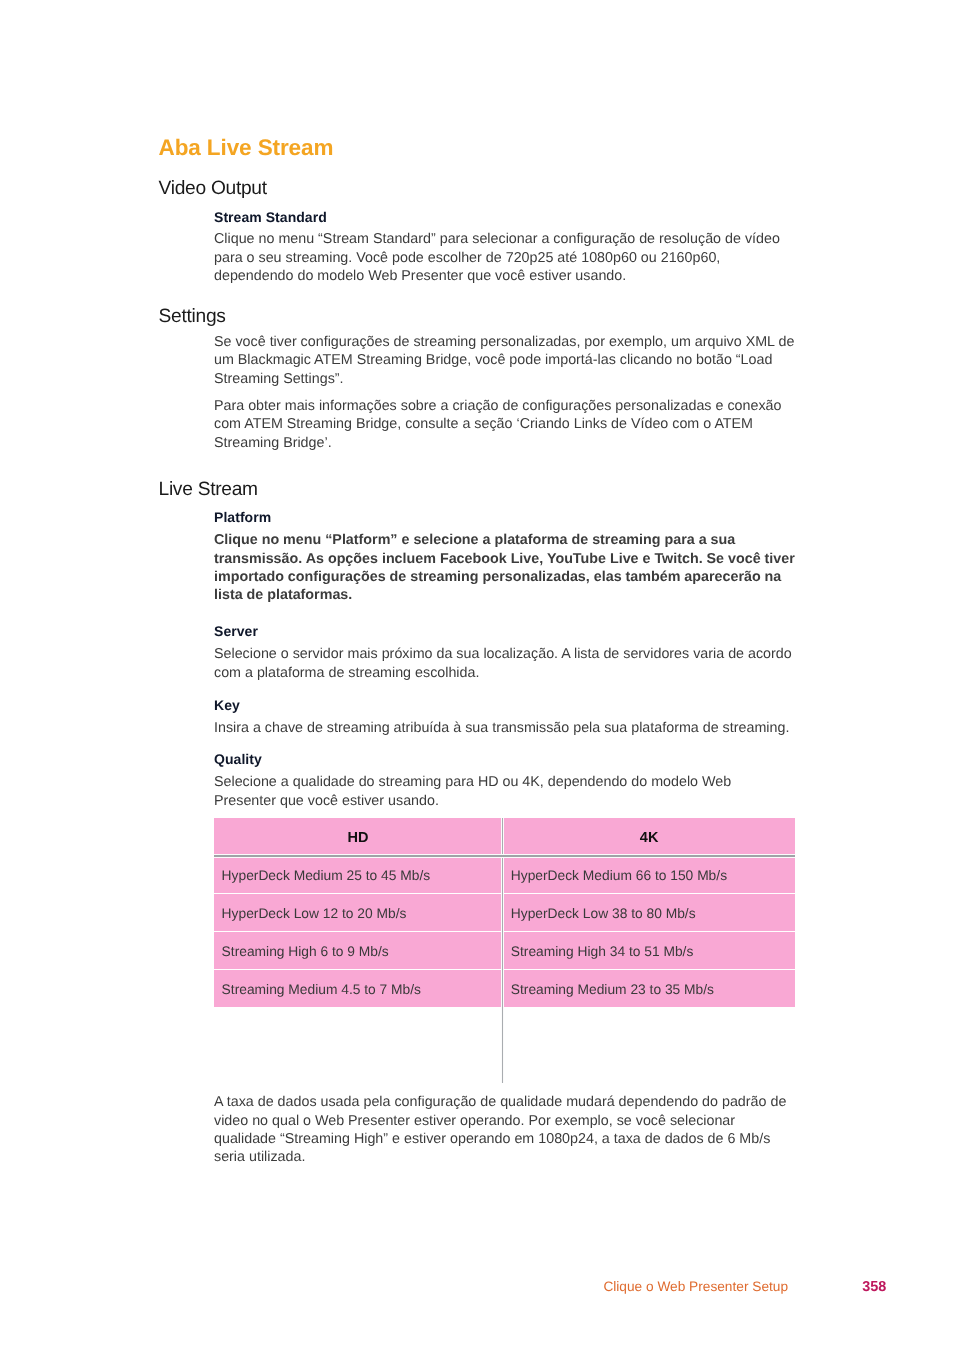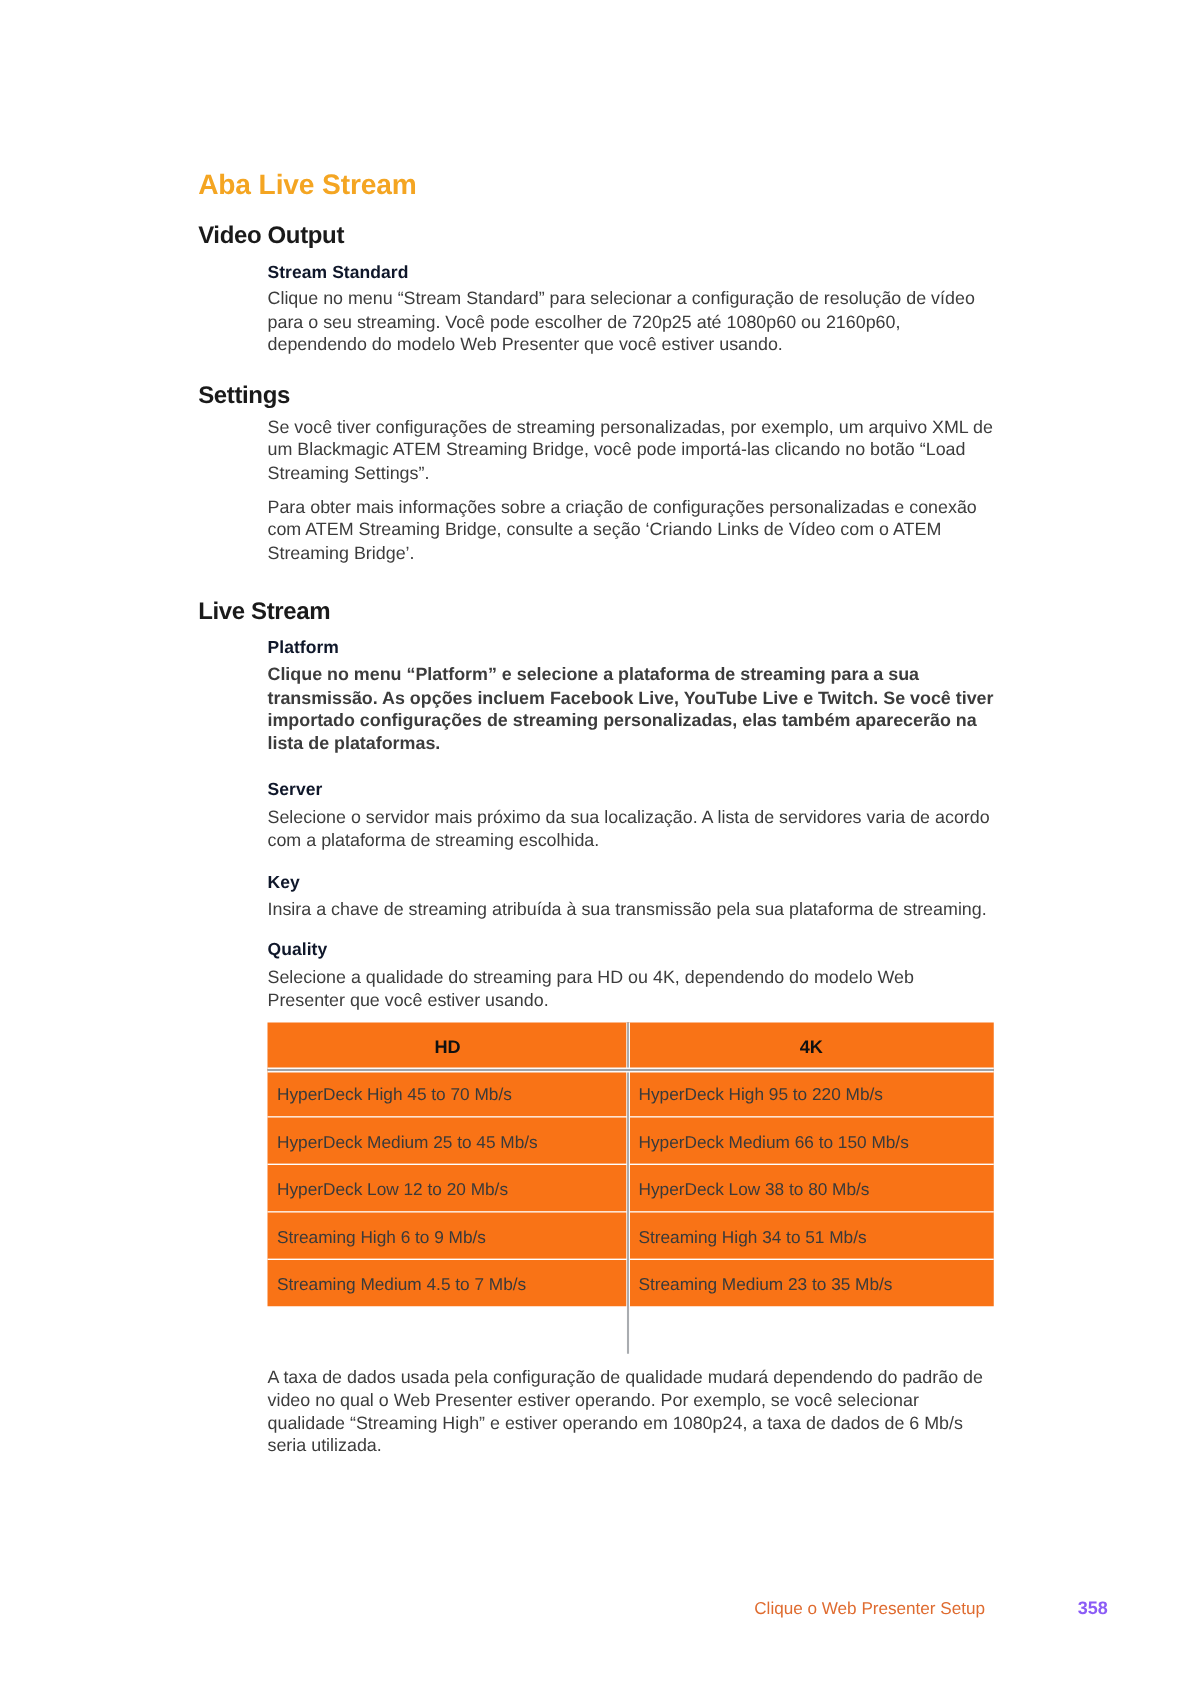--- a/index.html
+++ b/index.html
@@ -11,42 +11,42 @@
 
   .doc{position:absolute;left:158.5px;top:0;width:637px;}
 
   h1.doc-title{
     position:absolute;left:0;top:135.7px;margin:0;
     color:#f4a522;font-size:22.5px;font-weight:bold;
     line-height:24px;letter-spacing:-0.1px;white-space:nowrap;
   }
 
   h2.section{
-    margin:0;color:#1a1a1a;font-weight:bold;
+    margin:0;color:#1a1a1a;font-weight:normal;
     font-size:19.2px;line-height:20px;letter-spacing:-0.28px;
   }
 
   .indent{width:582px;}
 
   h3.sub{
     margin:0;font-size:14px;font-weight:bold;color:#0f172a;
     line-height:18.3px;letter-spacing:0.05px;
   }
 
   p.body{
     margin:0;font-size:14.3px;color:#3c3c3c;
     line-height:18.3px;letter-spacing:0px;
   }
 
   table.rates{
     border-collapse:collapse;width:581px;table-layout:fixed;
     margin:0;
   }
   table.rates td, table.rates th{
-    background:#f97316;padding:0;margin:0;
+    background:#f9a8d4;padding:0;margin:0;
     font-size:13.8px;color:#3a3a3a;font-weight:normal;
     height:37.95px;vertical-align:middle;box-sizing:border-box;
     border-bottom:1px solid #ffffff;
     border-right:1px solid #ffffff;
   }
   table.rates th{
     font-weight:bold;color:#111111;text-align:center;font-size:14.5px;padding-top:2.6px;
     height:37.4px;box-sizing:border-box;border-bottom:1.4px solid #a9acb0;
   }
   table.rates td{padding-left:7.6px;padding-top:1.6px;text-align:left;}
@@ -61,21 +61,21 @@
   .col-div{position:absolute;left:286.7px;top:0;width:3px;height:264.5px;
     background:linear-gradient(to right,#fbfbfb 0 1px,#a9acb0 1px 2px,#fbfbfb 2px 3px);
     pointer-events:none;}
   .footer{position:absolute;left:0;top:0;width:954px;}
   .footer .label{
     position:absolute;left:603.4px;top:1278.6px;
     font-size:13.7px;line-height:16px;color:#df6b2f;white-space:nowrap;
   }
   .footer .pageno{
     position:absolute;left:862.2px;top:1278.5px;
-    font-size:14.4px;line-height:16px;color:#8b5cf6;font-weight:bold;
+    font-size:14.4px;line-height:16px;color:#be185d;font-weight:bold;
   }
 </style>
 </head>
 <body>
 
 <div class="page">
 
   <div class="doc">
     <h1 class="doc-title">Aba Live Stream</h1>
 
@@ -109,24 +109,20 @@
             <col style="width:292.3px">
           </colgroup>
         <thead>
           <tr>
             <th>HD</th>
             <th>4K</th>
           </tr>
         </thead>
         <tbody>
             <tr>
-              <td>HyperDeck High 45 to 70 Mb/s</td>
-              <td>HyperDeck High 95 to 220 Mb/s</td>
-            </tr>
-            <tr>
               <td>HyperDeck Medium 25 to 45 Mb/s</td>
               <td>HyperDeck Medium 66 to 150 Mb/s</td>
             </tr>
             <tr>
               <td>HyperDeck Low 12 to 20 Mb/s</td>
               <td>HyperDeck Low 38 to 80 Mb/s</td>
             </tr>
             <tr>
               <td>Streaming High 6 to 9 Mb/s</td>
               <td>Streaming High 34 to 51 Mb/s</td>

